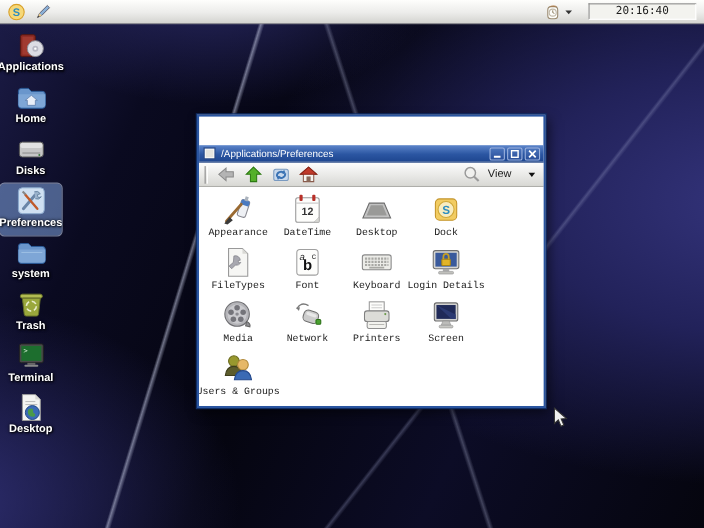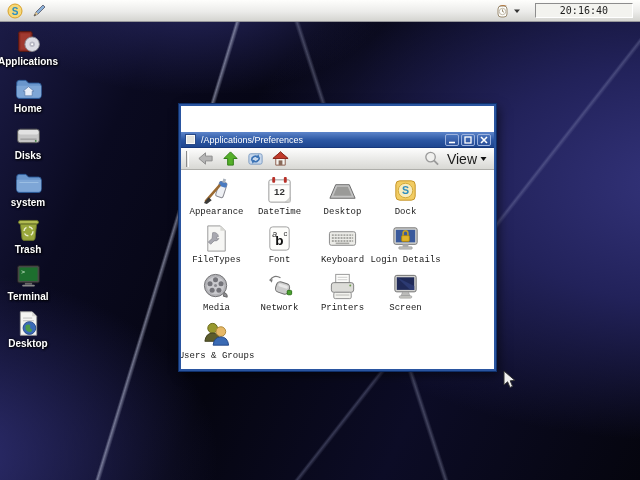--- a/index.html
+++ b/index.html
@@ -45,21 +45,21 @@
   .title-text { color:#fff; font-size:9px; flex:1; margin-left:4px; white-space:nowrap; overflow:hidden; }
   .winbtn { width:14px; height:12px; margin-left:2px; border:1px solid #9cb2de; border-radius:2px;
     background:linear-gradient(#4a74bc,#2a4f9a); display:flex; align-items:center; justify-content:center; cursor:pointer; }
   .winbtn svg { width:8px; height:8px; display:block; }
   .toolbar { height:22px; flex:0 0 22px; display:flex; align-items:center; padding:0 5px; gap:5px;
     background:linear-gradient(#fdfdfd,#d8d8d4); border-bottom:1px solid #aeaeaa; }
   .grip { width:3px; height:16px; border-left:1px solid #8a8a8a; border-right:1px solid #fff; margin-right:1px; }
   .tbtn { width:20px; height:19px; display:flex; align-items:center; justify-content:center; cursor:pointer; }
   .tbtn svg { width:17px; height:17px; display:block; }
   .toolbar .spacer { flex:1; }
-  .view-btn { display:flex; align-items:center; gap:3px; font-size:14px; color:#1a1a1a; cursor:pointer; padding-right:2px; }
+  .view-btn { display:flex; align-items:center; gap:15px; font-size:10px; color:#1a1a1a; cursor:pointer; padding-right:2px; }
   .content { flex:1; background:#fff; overflow:hidden; }
   .grid { display:grid; grid-template-columns:repeat(4,63px); grid-auto-rows:48px; padding:5px 0 0 4px; }
   .cell { display:flex; flex-direction:column; align-items:center; cursor:default; }
   .cell svg { width:31px; height:31px; flex:0 0 auto; }
   .glabel { font-size:9px; color:#1a1a1a; margin-top:1px; white-space:nowrap;font-family:Liberation Mono, monospace; }
   
   .cursor { position:absolute; left:503px; top:370px; width:13px; height:20px; z-index:60; pointer-events:none; }
 </style>
 </head>
 <body>
@@ -114,20 +114,30 @@
   <div class="desk-item">
     <svg viewBox="0 0 32 32">
       <rect x="4" y="9" width="24" height="15" rx="3" fill="#c6c6c6" stroke="#555"></rect>
       <rect x="5" y="10" width="22" height="5" rx="2" fill="#e2e2e2"></rect>
       <line x1="7" y1="20" x2="25" y2="20" stroke="#8a8a8a"></line>
       <circle cx="24" cy="22" r="1" fill="#3a7a3a"></circle>
     </svg>
     <div class="desk-label">Disks</div>
   </div>
 
+  <div class="desk-item selected">
+    <svg viewBox="0 0 32 32">
+      <rect x="3" y="3" width="26" height="26" rx="4" fill="#cfe0f2" stroke="#8aa8cc"></rect>
+      <path d="M8 24 L20 10" stroke="#6a86a8" stroke-width="3" stroke-linecap="round"></path>
+      <path d="M19 7 a5 5 0 0 1 6 2 l-3 1 1 3 3 -1 a5 5 0 0 1 -6 2" fill="#9ab2cc" stroke="#5a7898" stroke-width="0.8"></path>
+      <path d="M22 24 L10 10" stroke="#c05a2a" stroke-width="2.4" stroke-linecap="round"></path>
+      <path d="M8 6 l3 3 -1.5 1.5 -3 -3 Z" fill="#888"></path>
+    </svg>
+    <div class="desk-label">Preferences</div>
+  </div>
 
   <div class="desk-item">
     <svg viewBox="0 0 32 32">
       <path d="M3 10 q0 -3 3 -3 h7 l3 3 h11 q3 0 3 3 v11 q0 3 -3 3 H6 q-3 0 -3 -3 Z" fill="#6a96cc" stroke="#2a5a98"></path>
       <path d="M3 13 h27 v10 q0 3 -3 3 H6 q-3 0 -3 -3 Z" fill="#7ea6d6"></path>
       <line x1="6" y1="16" x2="27" y2="16" stroke="#9ec0e4"></line>
     </svg>
     <div class="desk-label">system</div>
   </div>
 

